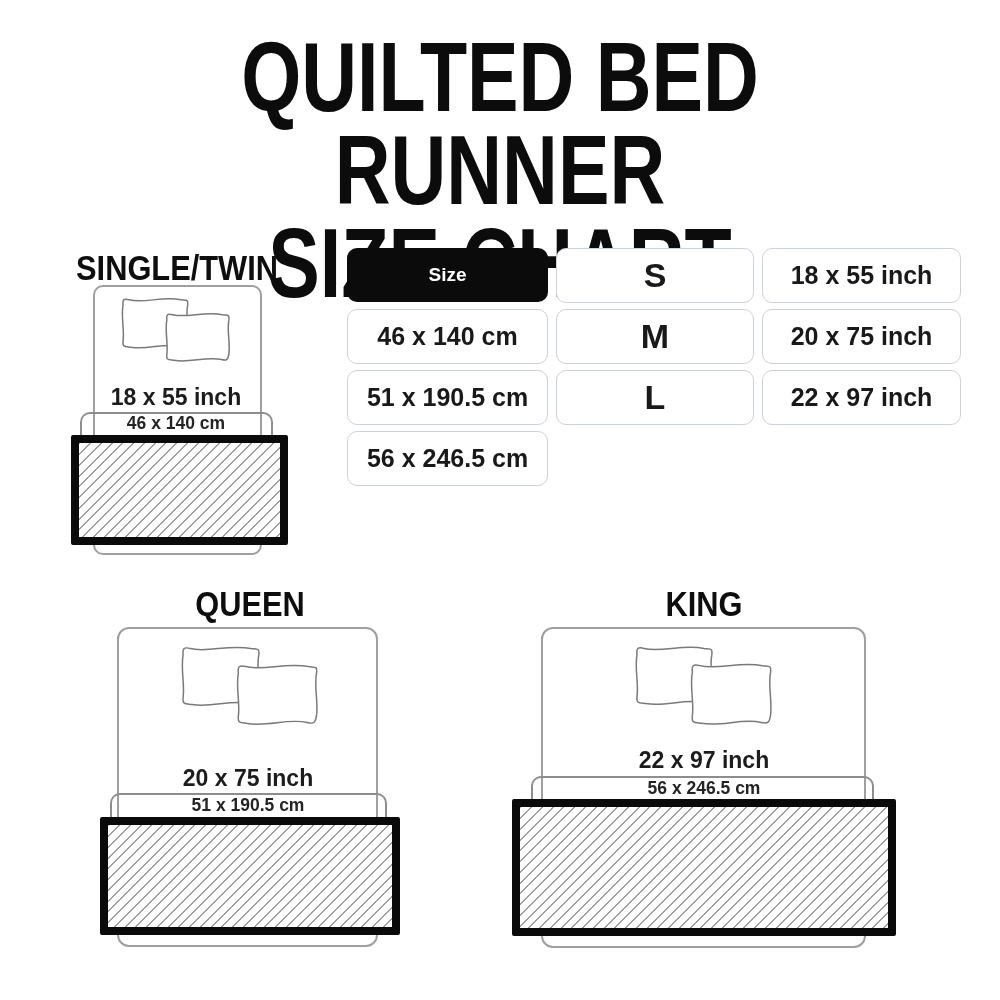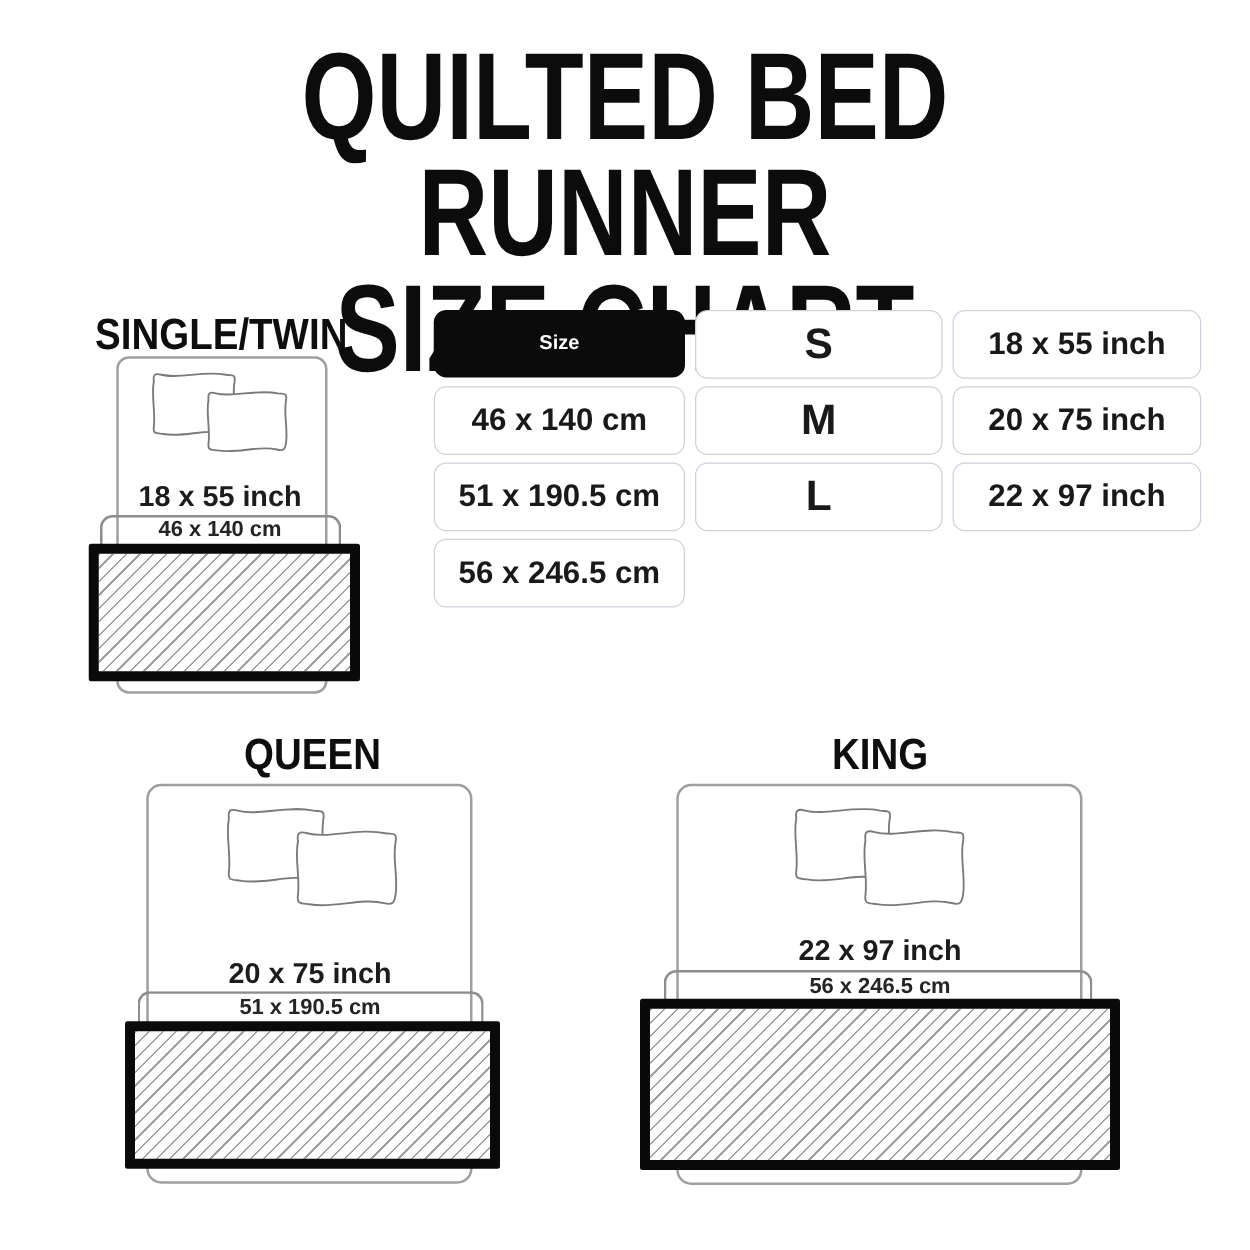--- a/index.html
+++ b/index.html
@@ -44,21 +44,21 @@
     background-image:repeating-linear-gradient(135deg,
       #9f9f9f 0px, #9f9f9f 1.3px, transparent 1.3px, transparent 7.6px);
   }
   
   .size-table {
     position:absolute; left:347px; top:248px;
     display:grid; grid-template-columns:201px 198px 199px; gap:6px 8px; z-index:5;
   }
   .th {
     height:54px; background:#0b0b0b; border-radius:10px; color:#ffffff;
-    font-weight:700; font-size:16px; display:flex; align-items:center;
+    font-weight:700; font-size:19px; display:flex; align-items:center;
     justify-content:center; white-space:nowrap;
   }
   .td {
     height:55px; background:#ffffff; border:1.5px solid #ccd2d9; border-radius:10px;
     display:flex; align-items:center; justify-content:center; font-weight:700;
     color:#191919; white-space:nowrap;
   }
   .td.size { font-size:34px; }
   .td.val  { font-size:25px; }
 </style>

